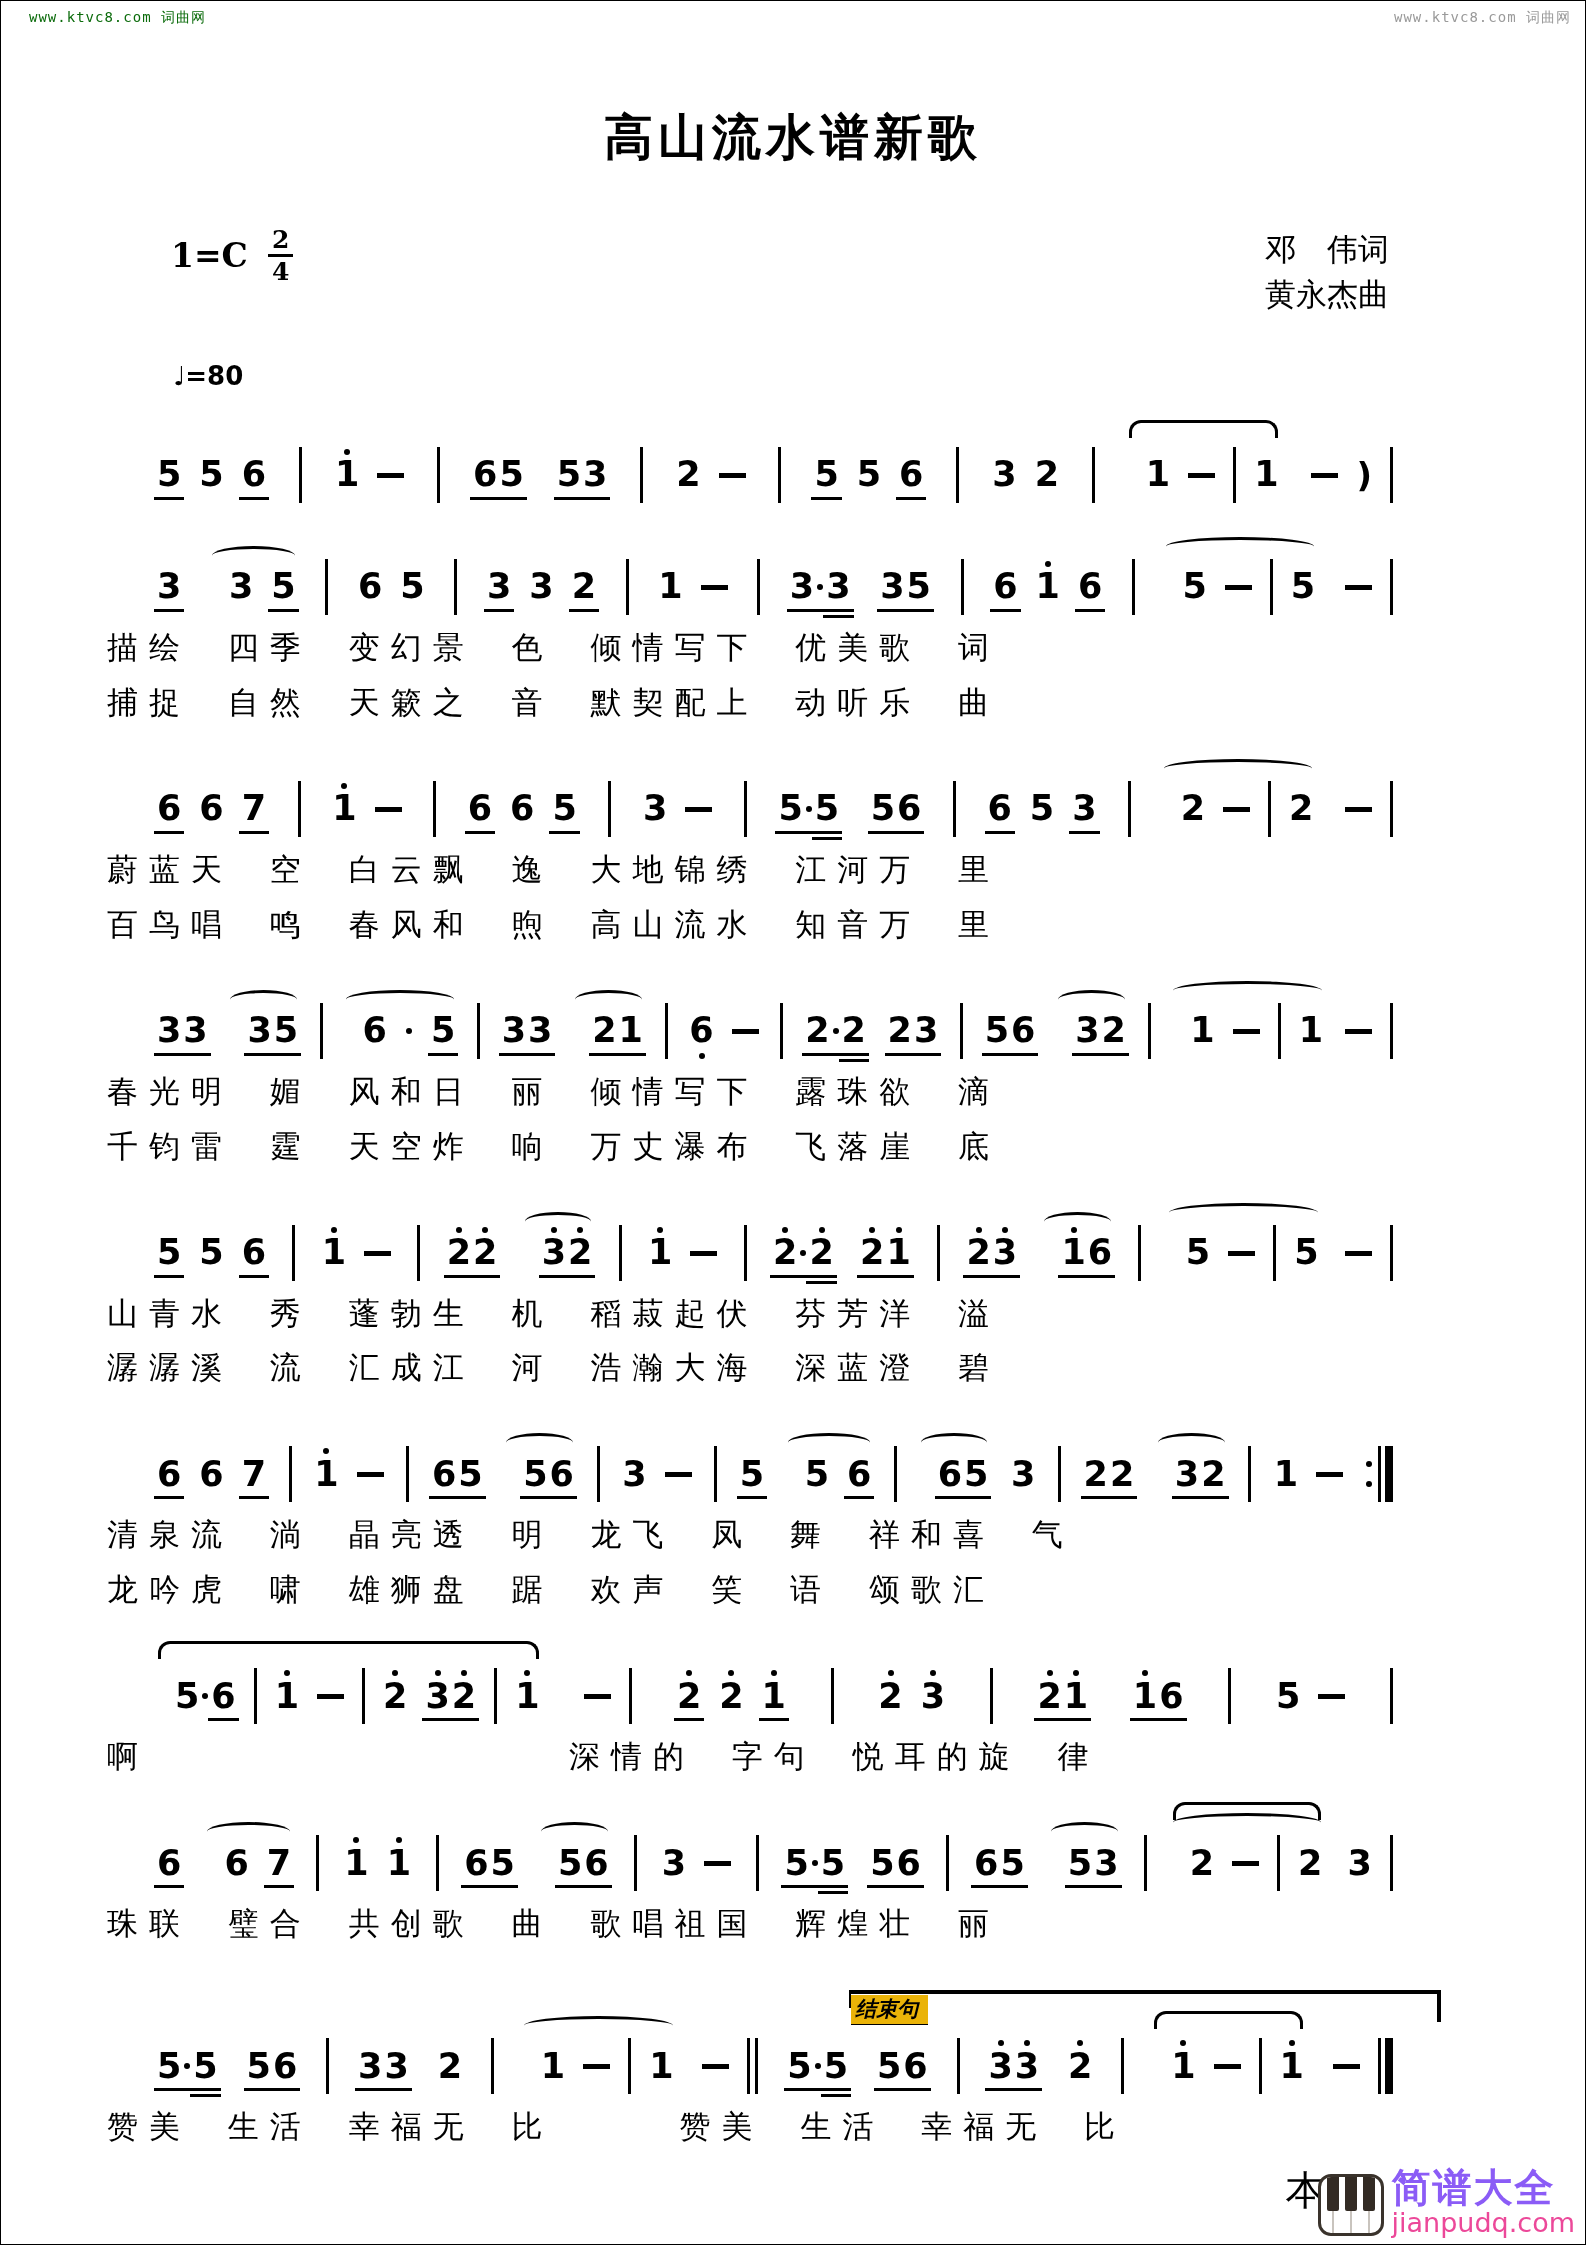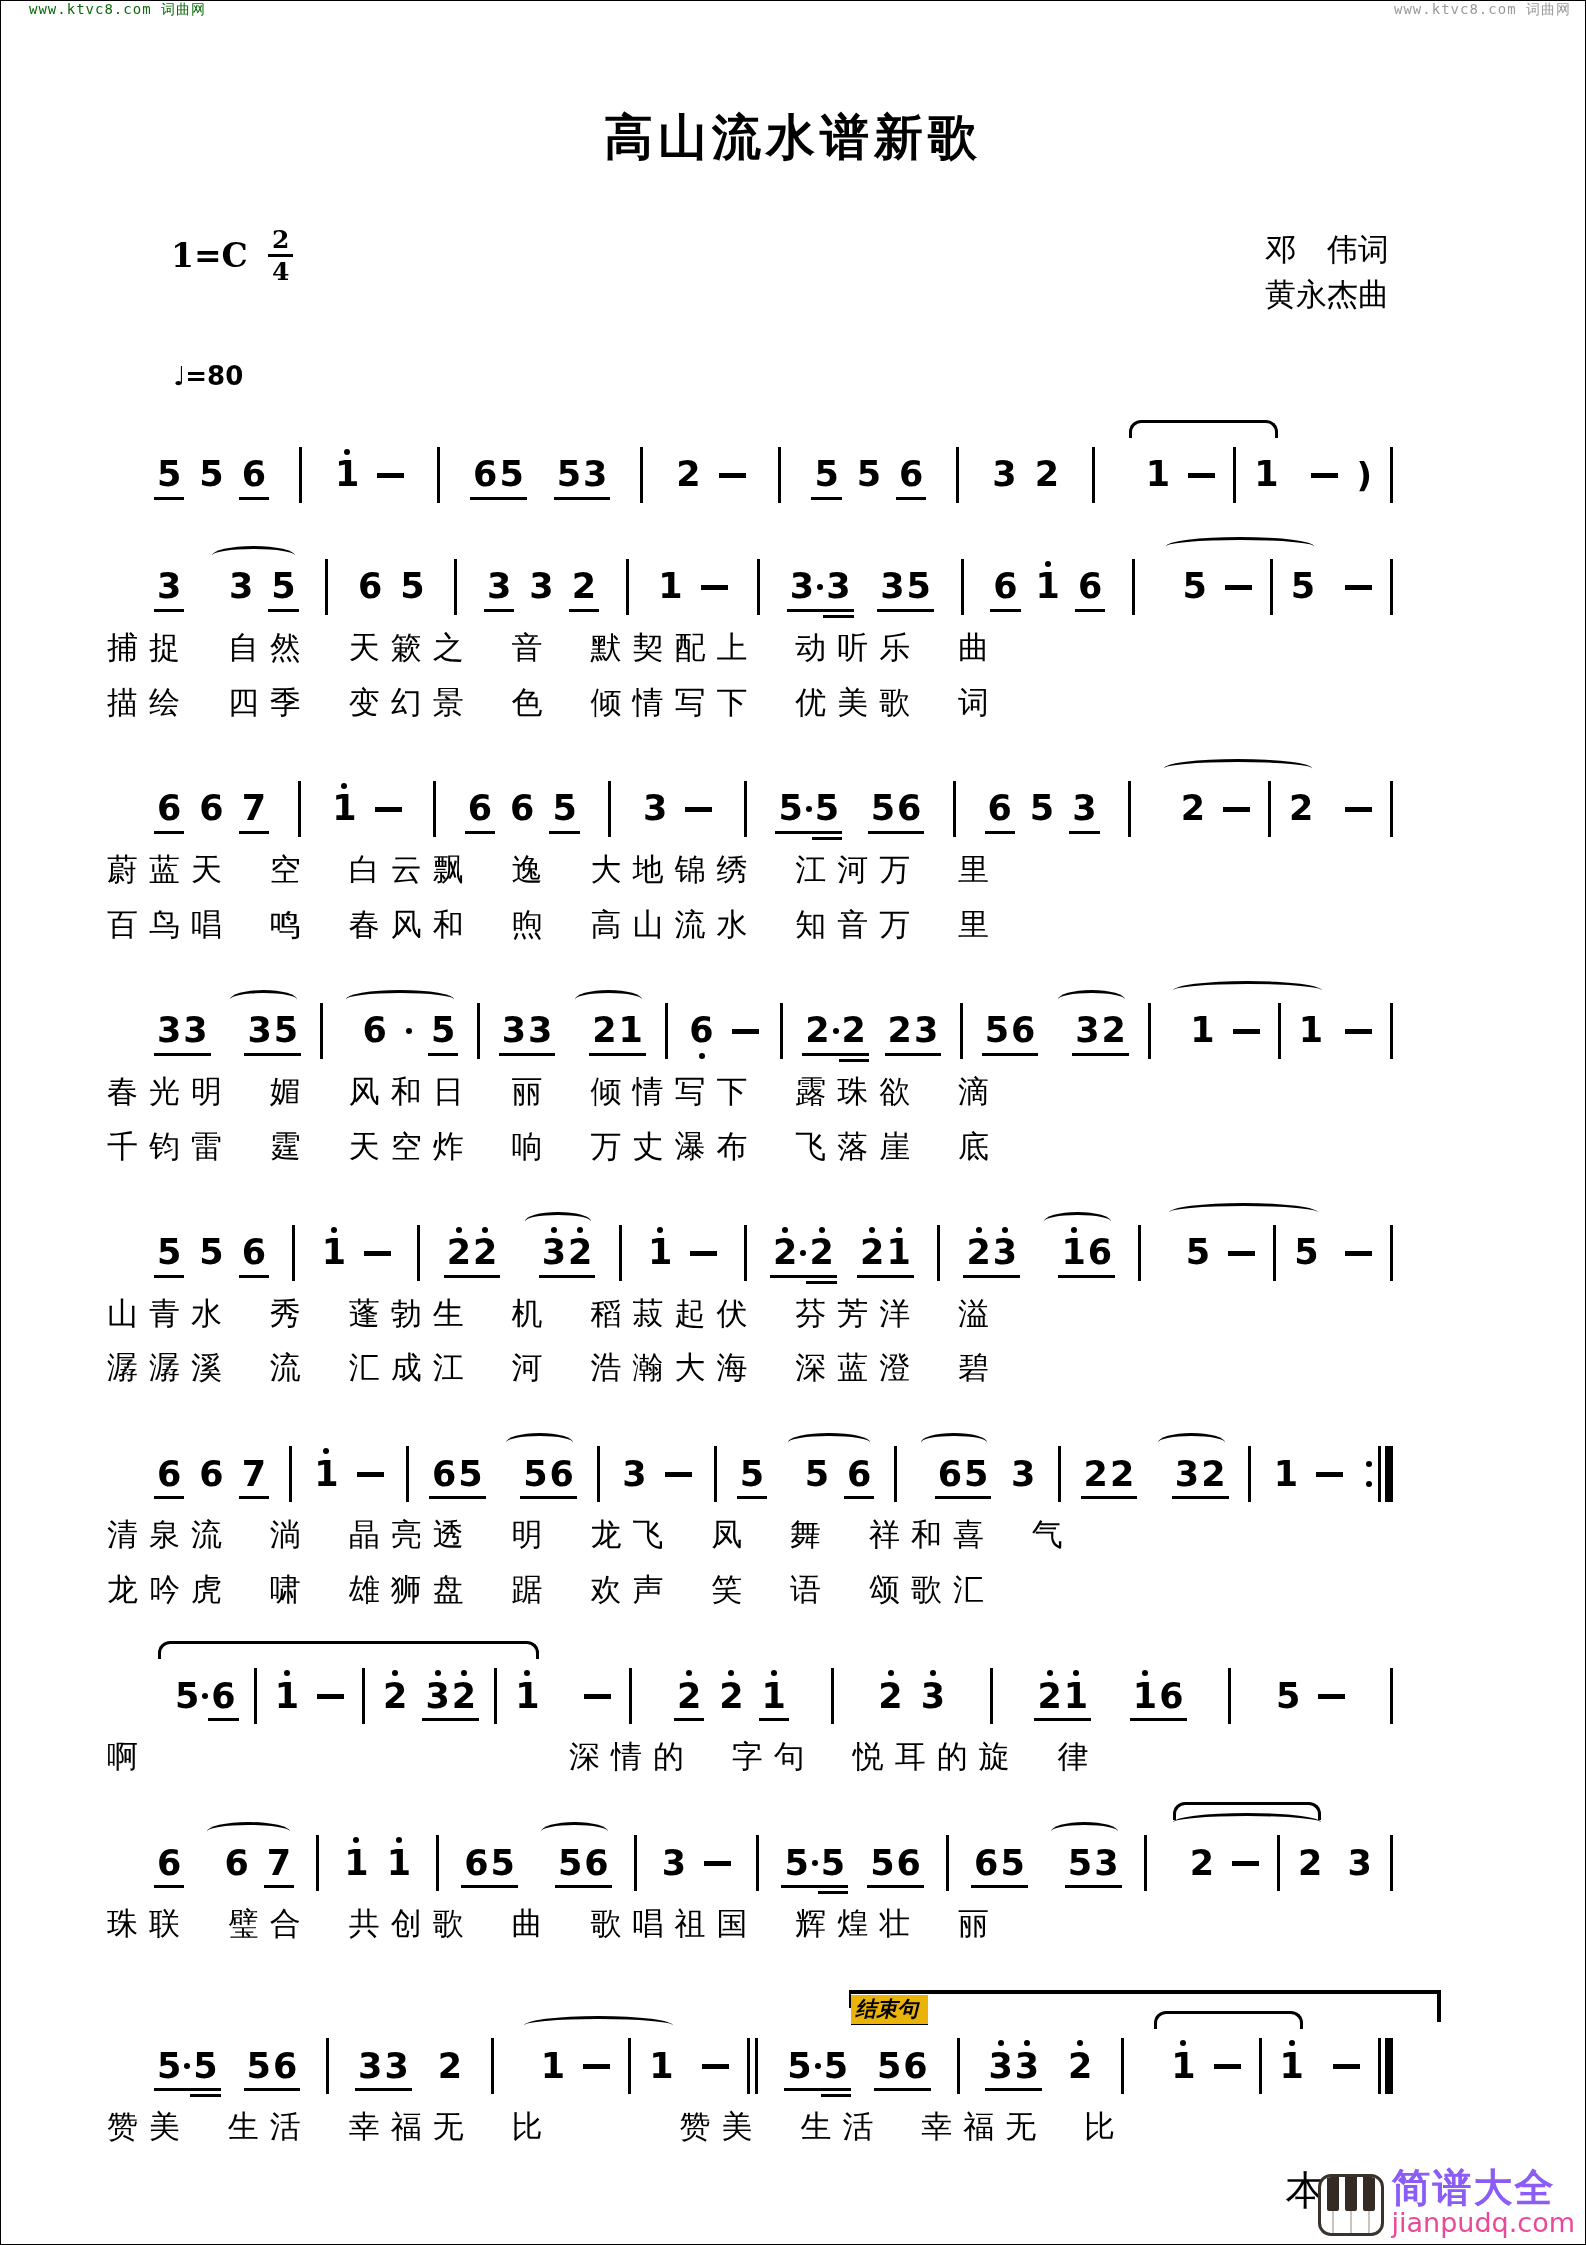--- a/index.html
+++ b/index.html
@@ -7,21 +7,21 @@
     position:relative;
     width:1584px;height:2243px;
     margin:0 auto;
     background:#fff;
     border:1px solid #000;
     overflow:hidden;
     font-family:"Liberation Sans",sans-serif;
     color:#000;
   }
   
-  .wm{position:absolute;top:0;font:14px "DejaVu Sans Mono",monospace;letter-spacing:1px;text-align:center;}
+  .wm{position:absolute;top:8px;font:14px "DejaVu Sans Mono",monospace;letter-spacing:1px;text-align:center;}
   .wm-left{left:28px;}
   .wm-right{right:14px;}
   
   .title{
     margin:104px 0 0 0;text-align:center;
     font-size:49px;font-weight:bold;letter-spacing:5px;
     font-family:"DejaVu Sans",sans-serif;
   }
   .meta-row{display:flex;justify-content:space-between;align-items:flex-start;
     margin:56px 196px 0 170px;}
@@ -373,22 +373,22 @@
               <b class="g">5</b>
             </span>
           </span>
           <span class="grp">
             <span class="tk dash"></span>
             <span class="tk barwrap">
               <i class="bl"></i>
             </span>
           </span>
         </div>
+        <div class="lyrics">描绘 四季 变幻景 色 倾情写下 优美歌 词</div>
         <div class="lyrics">捕捉 自然 天簌之 音 默契配上 动听乐 曲</div>
-        <div class="lyrics">描绘 四季 变幻景 色 倾情写下 优美歌 词</div>
       </div>
       <div class="system">
         <div class="notes-row">
           <span class="grp">
             <span class="tk note">
               <b class="g">6</b>
               <i class="ul u1"></i>
             </span>
             <span class="tk note">
               <b class="g">6</b>

